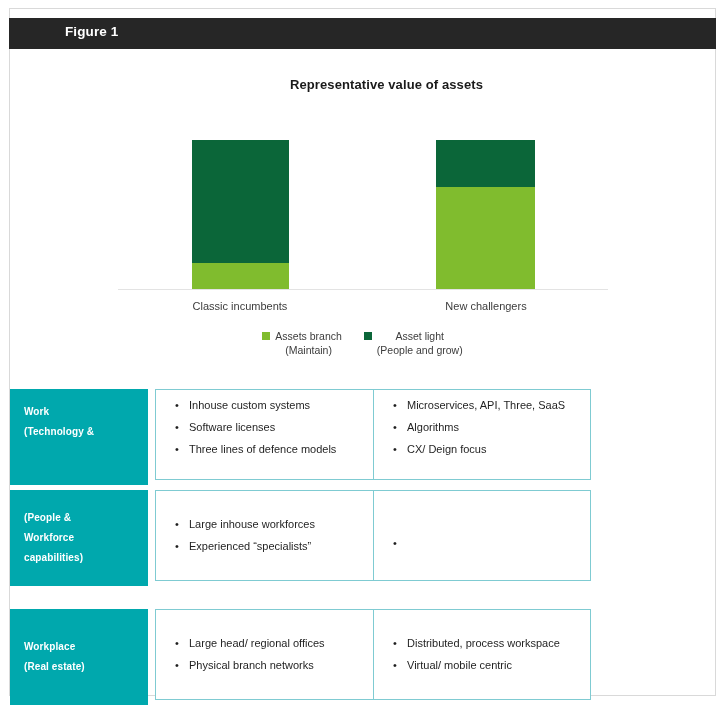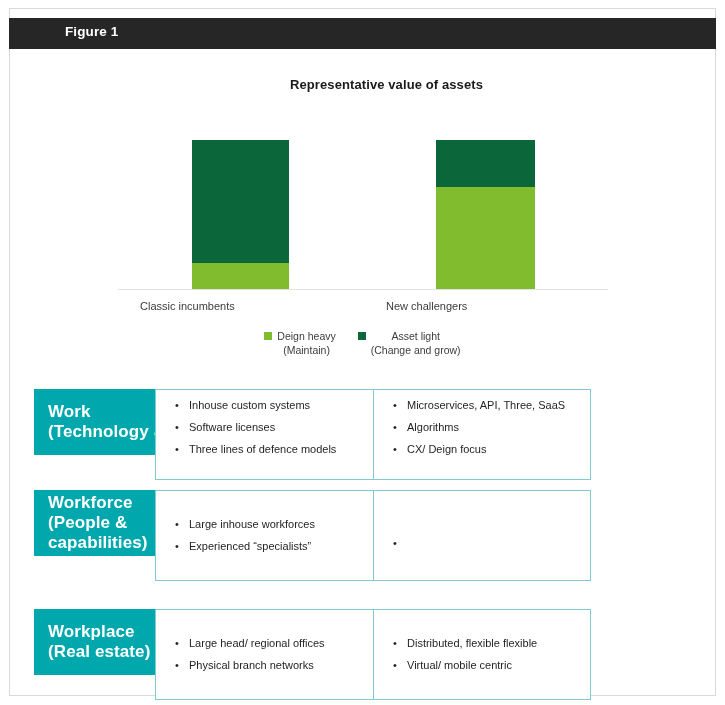--- a/index.html
+++ b/index.html
@@ -71,21 +71,21 @@
   .bar-seg {
     width: 100%;
     display: block;
   }
   #bar-group-0 { left: 74px;  width: 97px; }
   #bar-group-1 { left: 318px; width: 99px; }
 
   .cat-label {
     position: absolute;
     top: 300px;
-    text-align: left;
+    text-align: center;
     font-size: 11px;
     color: #3c3c3c;
     white-space: nowrap;
   }
   #cat-label-0 { left: 140px; width: 200px; }
   #cat-label-1 { left: 386px; width: 200px; }
 
   
   #chart-legend {
     position: absolute;
@@ -120,29 +120,28 @@
     width: 580px;
     height: 91px;
   }
   #matrix-row-0 { top: 389px; }
   #matrix-row-1 { top: 490px; }
   #matrix-row-2 { top: 609px; }
 
   .row-header {
     position: absolute;
     left: 0; top: 0;
-    width: 138px; height: 66px;
+    width: 138px; height: 96px;
     background: #00a8ad;
     color: #ffffff;
-    font-size: 17px;
+    font-size: 10px;
     font-weight: bold;
     line-height: 20px;
     padding: 13px 0 0 14px;
     letter-spacing: 0.1px;
-    margin-left: 24px;
   }
   .row-header.vcenter {
     display: flex;
     flex-direction: column;
     justify-content: center;
     padding-top: 0;
   }
   .row-header .hl { display: block; white-space: nowrap; }
 
   .cell {
@@ -205,29 +204,29 @@
 </div>
 <div id="chart-baseline"></div>
 
 <div class="cat-label" id="cat-label-0">Classic incumbents</div>
 <div class="cat-label" id="cat-label-1">New challengers</div>
 
 <div id="chart-legend">
   <div class="legend-item">
     <span class="legend-swatch" id="legend-swatch-0" style="background: rgb(128, 188, 46);"></span>
     <span class="legend-text">
-      <span>Deign heavy</span>
+      <span>Assets branch</span>
       <span class="l2">(Maintain)</span>
     </span>
   </div>
   <div class="legend-item">
     <span class="legend-swatch" id="legend-swatch-1" style="background: rgb(11, 102, 57);"></span>
     <span class="legend-text">
       <span>Asset light</span>
-      <span class="l2">(Change and grow)</span>
+      <span class="l2">(People and grow)</span>
     </span>
   </div>
 </div>
 
 <div class="matrix-row" id="matrix-row-0">
     <div class="row-header" style="background: rgb(0, 168, 173);">
       <span class="hl">Work</span>
       <span class="hl">(Technology &amp;</span>
     </div>
     <div class="cell col1" style="border-color: rgb(127, 203, 210);">
@@ -240,22 +239,22 @@
     <div class="cell col2" style="border-color: rgb(127, 203, 210);">
       <ul class="bullets">
         <li><span class="dot">•</span><span>Microservices, API, Three, SaaS</span></li>
         <li><span class="dot">•</span><span>Algorithms</span></li>
         <li><span class="dot">•</span><span>CX/ Deign focus</span></li>
       </ul>
     </div>
   </div>
 <div class="matrix-row" id="matrix-row-1">
     <div class="row-header vcenter" style="background: rgb(0, 168, 173);">
+      <span class="hl">(People &amp;</span>
       <span class="hl">Workforce</span>
-      <span class="hl">(People &amp;</span>
       <span class="hl">capabilities)</span>
     </div>
     <div class="cell col1 vcenter" style="border-color: rgb(127, 203, 210);">
       <ul class="bullets">
         <li><span class="dot">•</span><span>Large inhouse workforces</span></li>
         <li><span class="dot">•</span><span>Experienced “specialists”</span></li>
       </ul>
     </div>
     <div class="cell col2 vcenter" style="border-color: rgb(127, 203, 210);">
       <ul class="bullets">
@@ -269,17 +268,17 @@
       <span class="hl">(Real estate)</span>
     </div>
     <div class="cell col1 vcenter" style="border-color: rgb(127, 203, 210);">
       <ul class="bullets">
         <li><span class="dot">•</span><span>Large head/ regional offices</span></li>
         <li><span class="dot">•</span><span>Physical branch networks</span></li>
       </ul>
     </div>
     <div class="cell col2 vcenter" style="border-color: rgb(127, 203, 210);">
       <ul class="bullets">
-        <li><span class="dot">•</span><span>Distributed, flexible flexible</span></li>
+        <li><span class="dot">•</span><span>Distributed, process workspace</span></li>
         <li><span class="dot">•</span><span>Virtual/ mobile centric</span></li>
       </ul>
     </div>
   </div>
 
 </body></html>

